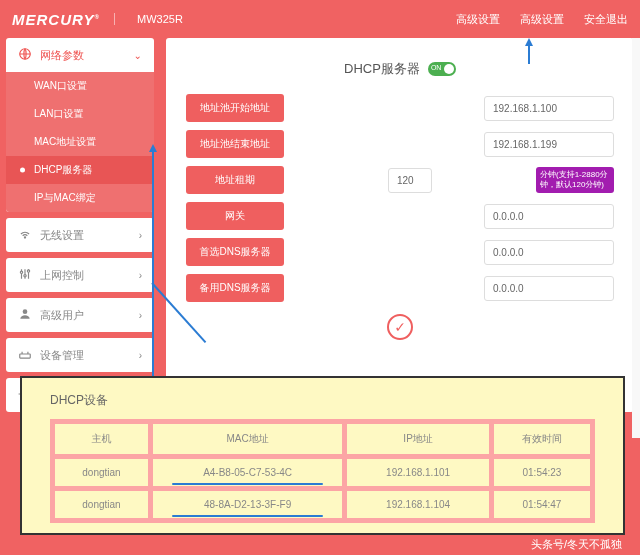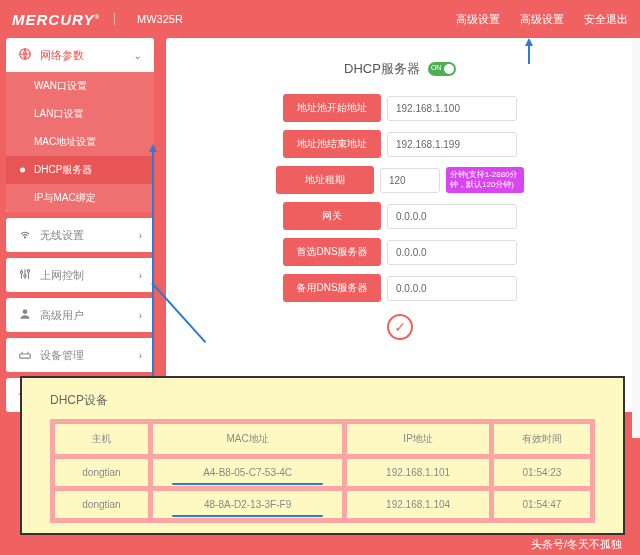--- a/index.html
+++ b/index.html
@@ -20,24 +20,24 @@
 .sb-sub div{padding:7px 10px 7px 28px;cursor:pointer;position:relative}
 .sb-sub div.selected{background:#e85555}
 .sb-sub div.selected::before{content:"";position:absolute;left:14px;top:50%;width:5px;height:5px;background:#fff;border-radius:50%;transform:translateY(-50%)}
 .chev{margin-left:auto;font-size:10px}
 .icon{width:14px;display:inline-block;text-align:center}
 .main{flex:1;background:#fff;border-radius:3px;padding:18px 20px 10px;font-size:10px}
 .ptitle{text-align:center;font-size:13px;color:#555;margin:4px 0 16px;display:flex;justify-content:center;align-items:center;gap:8px}
 .toggle{width:28px;height:14px;background:#4caf50;border-radius:7px;position:relative;display:inline-block}
 .toggle::after{content:"ON";color:#fff;font-size:7px;position:absolute;left:3px;top:2px}
 .toggle::before{content:"";position:absolute;right:2px;top:2px;width:10px;height:10px;background:#fff;border-radius:50%}
-.row{display:flex;justify-content:center;gap:6px;margin-bottom:8px;align-items:center}
+.row{display:flex;justify-content:space-between;gap:6px;margin-bottom:8px;align-items:center}
 .lbl{width:98px;background:#ef5f5f;color:#fff;padding:7px 0;text-align:center;border-radius:3px;font-size:10px}
 .inp{width:130px;border:1px solid #ddd;padding:6px 8px;border-radius:3px;color:#666;font-size:10px}
-.hint{width:78px;background:#d946ef;color:#fff;font-size:8px;padding:3px 4px;border-radius:3px;line-height:1.2}
+.hint{width:78px;background:#a21caf;color:#fff;font-size:8px;padding:3px 4px;border-radius:3px;line-height:1.2}
 .save{text-align:center;margin-top:12px}
 .save-icon{width:26px;height:26px;border:2px solid #ef5f5f;border-radius:50%;display:inline-flex;align-items:center;justify-content:center;color:#ef5f5f;font-size:14px}
 .save-txt{color:#ef5f5f;font-size:10px;margin-top:3px}
 .panel2{position:absolute;left:20px;right:15px;bottom:20px;background:#fef9c3;border:2px solid #333;padding:14px 28px 10px}
 .p2title{font-size:12px;color:#666;margin-bottom:10px}
 table{width:100%;border-collapse:collapse;font-size:10px}
 th,td{border:5px solid #fca5a5;padding:8px 4px;text-align:center;color:#888}
 th{font-weight:normal}
 .hl{position:relative}
 .hl::after{content:"";position:absolute;left:10%;right:10%;bottom:1px;height:2px;background:#2b7cd3;border-radius:2px}
@@ -145,21 +145,21 @@
     <div class="row">
         <div class="lbl">地址池开始地址</div>
         <input class="inp" value="192.168.1.100" style="">
       </div>
     <div class="row">
         <div class="lbl">地址池结束地址</div>
         <input class="inp" value="192.168.1.199" style="">
       </div>
     <div class="row">
         <div class="lbl">地址租期</div>
-        <input class="inp" style="width: 60px;" value="120">
+        <input class="inp" style="width: 44px;" value="120">
         <div class="hint">分钟(支持1-2880分钟，默认120分钟)</div>
       </div>
     <div class="row">
         <div class="lbl">网关</div>
         <input class="inp" value="0.0.0.0" style="">
       </div>
     <div class="row">
         <div class="lbl">首选DNS服务器</div>
         <input class="inp" value="0.0.0.0" style="">
       </div>

